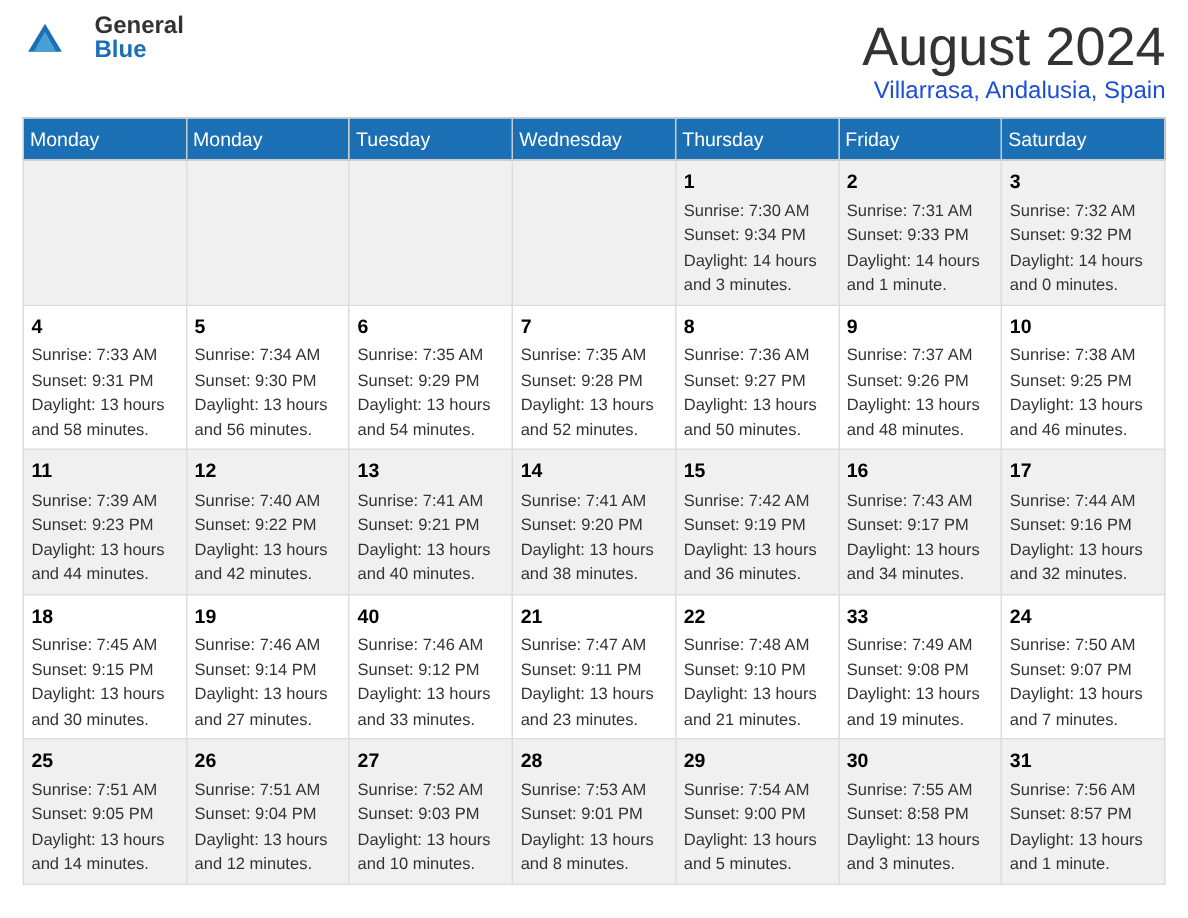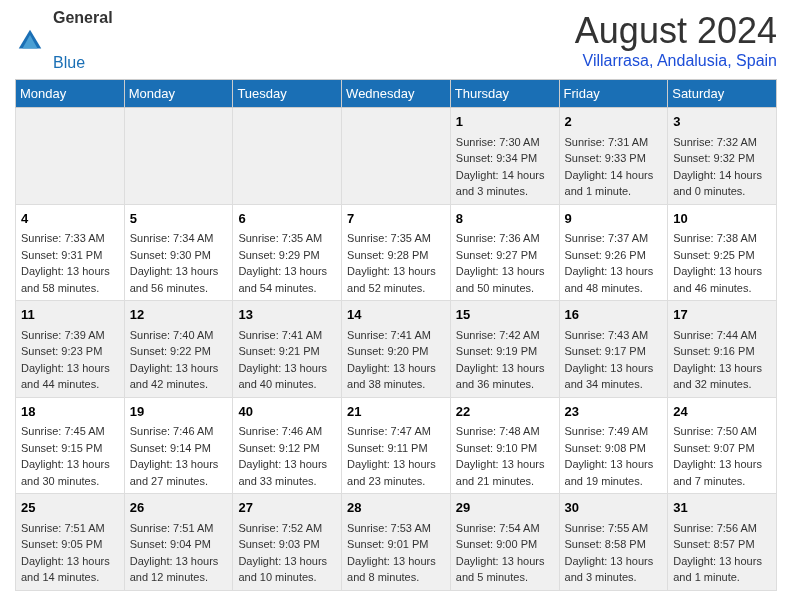--- a/index.html
+++ b/index.html
@@ -11,38 +11,37 @@
       padding: 10px 15px;
     }
     .header {
       display: flex;
       justify-content: space-between;
       align-items: flex-start;
       margin-bottom: 8px;
     }
     .logo {
       display: flex;
-      align-items: center;
-      gap: 8px;
+      align-items: flex-end;
+      gap: 18px;
     }
     .logo-text {
       display: flex;
       flex-direction: column;
       line-height: 1;
     }
     .logo-general {
       font-size: 16px;
       font-weight: bold;
       color: #333;
     }
     .logo-blue {
       font-size: 16px;
-      font-weight: normal;
+      font-weight: bold;
       color: #1a6fb5;
-      margin-top: 29px;
     }
     .logo-icon {
       width: 30px;
       height: 30px;
     }
     .title-block {
       text-align: right;
     }
     .main-title {
       font-size: 36px;
@@ -289,21 +288,21 @@
           <div class="day-info">and 23 minutes.</div>
         </td>
         <td>
           <span class="day-num">22</span>
           <div class="day-info">Sunrise: 7:48 AM</div>
           <div class="day-info">Sunset: 9:10 PM</div>
           <div class="day-info">Daylight: 13 hours</div>
           <div class="day-info">and 21 minutes.</div>
         </td>
         <td>
-          <span class="day-num">23</span>
+          <span class="day-num">33</span>
           <div class="day-info">Sunrise: 7:49 AM</div>
           <div class="day-info">Sunset: 9:08 PM</div>
           <div class="day-info">Daylight: 13 hours</div>
           <div class="day-info">and 19 minutes.</div>
         </td>
         <td>
           <span class="day-num">24</span>
           <div class="day-info">Sunrise: 7:50 AM</div>
           <div class="day-info">Sunset: 9:07 PM</div>
           <div class="day-info">Daylight: 13 hours</div>

